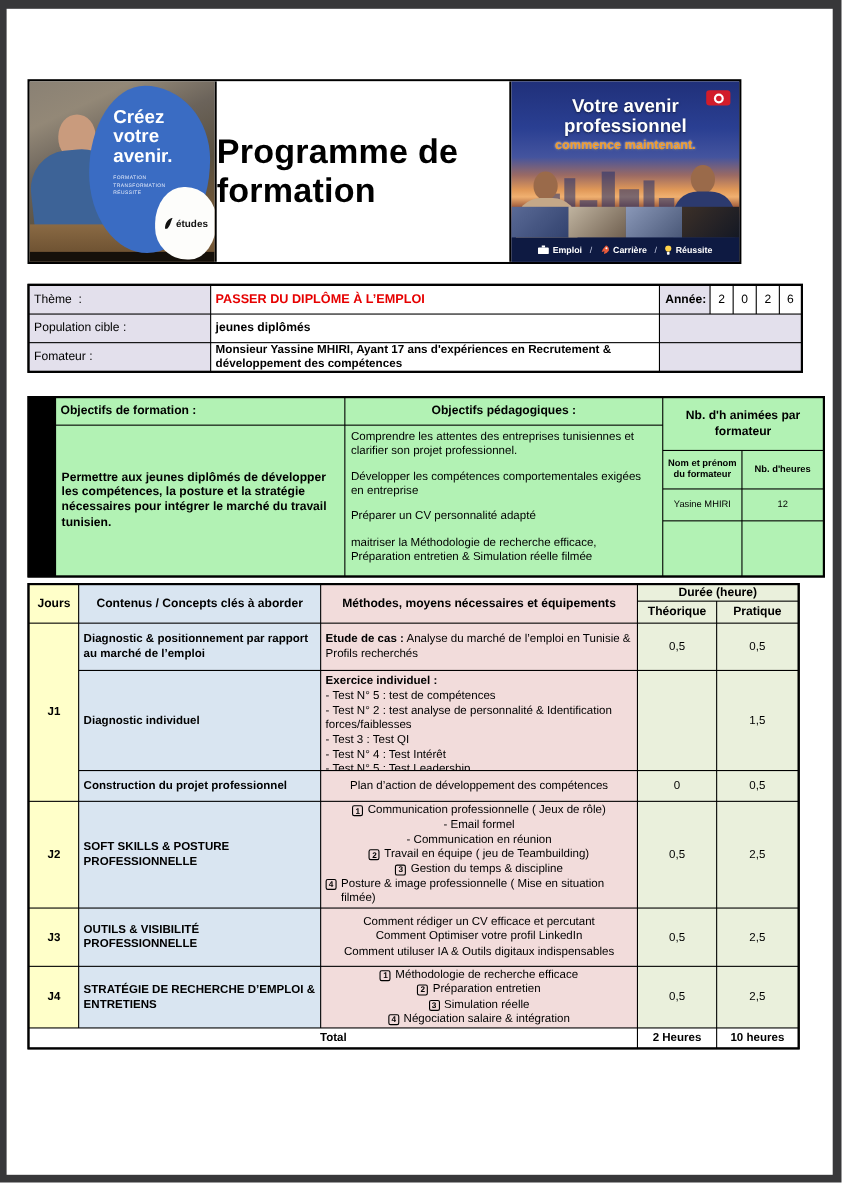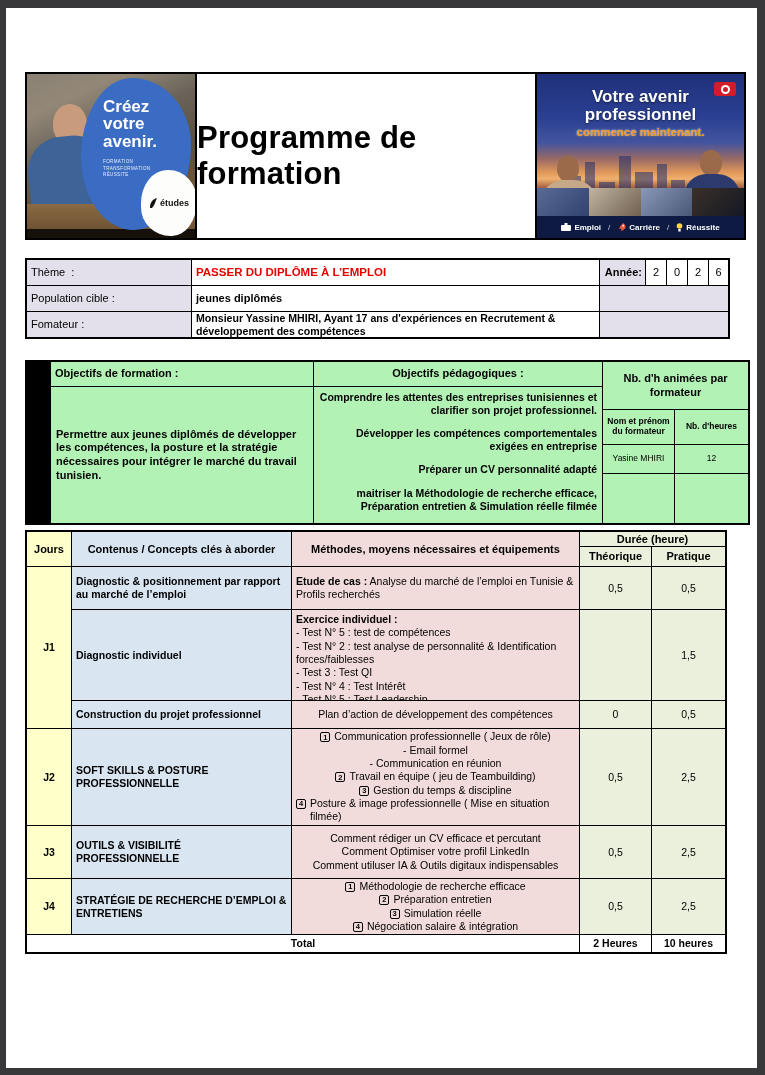--- a/index.html
+++ b/index.html
@@ -14,21 +14,21 @@
   }
   .page {
     position:absolute; left:6px; top:8px;
     width:751px; height:1060px;
     background:#ffffff;
   }
 
   
   .header {
     position:absolute; left:19px; top:64px;
-    width:721px; height:168px;
+    width:649px; height:168px;
     display:flex;
     border:2px solid #000;
     background:#fff;
   }
   .poster-left {
     width:168px; position:relative; overflow:hidden;
     background:linear-gradient(155deg,#8a8174 0%,#938877 18%,#6b635a 38%,#59503f 60%,#6e5638 78%,#3e2f1d 100%);
   }
   .pl-person-head { position:absolute; left:26px; top:30px; width:34px; height:40px; border-radius:50% 50% 45% 45%; background:#c99b7d; }
   .pl-person-body { position:absolute; left:2px; top:62px; width:84px; height:88px; border-radius:40% 45% 0 0; background:#3d6397; transform:rotate(-6deg); }
@@ -109,21 +109,21 @@
   
   .t1 { top:250px; grid-template-columns:164px 407px 45px 20px 20px 20px 19px; grid-template-rows:25px 25px 25px; }
   .t1 .red-value { color:#e60000; font-weight:bold; font-size:11.5px; }
   .t1 .year-label { justify-content:flex-end; font-weight:bold; padding-right:3px; }
 
   
   .t2 { top:352px; grid-template-columns:262px 288px 71px 73px; grid-template-rows:24px 22px 34px 28px 49px;padding-left:24px; }
   .t2 .cell { font-size:10.5px; }
   .t2 .hdr { font-weight:bold; font-size:11px; }
   .t2 .small { font-size:8.5px; line-height:1.15; }
-  .t2 .c2body { display:block; padding:4px 5px; font-weight:bold;text-align:right; }
+  .t2 .c2body { display:block; padding:4px 5px; font-weight:normal; }
   .t2 .c2body p { margin:0 0 11px 0; }
   .t2 .c2body p:last-child { margin-bottom:0; }
 
   
   .t3 { top:522px; grid-template-columns:44px 219px 287px 71px 73px; grid-template-rows:14px 19px 42px 90px 27px 96px 52px 55px 17px; }
   .t3 .cell { font-size:10.5px; }
   .t3 .hdr { font-weight:bold; font-size:11px; line-height:1.1; }
   .t3 .method { display:block; padding:3px 4px; line-height:1.27; }
   .t3 .content-cell { font-weight:bold; }
   .nbox {

